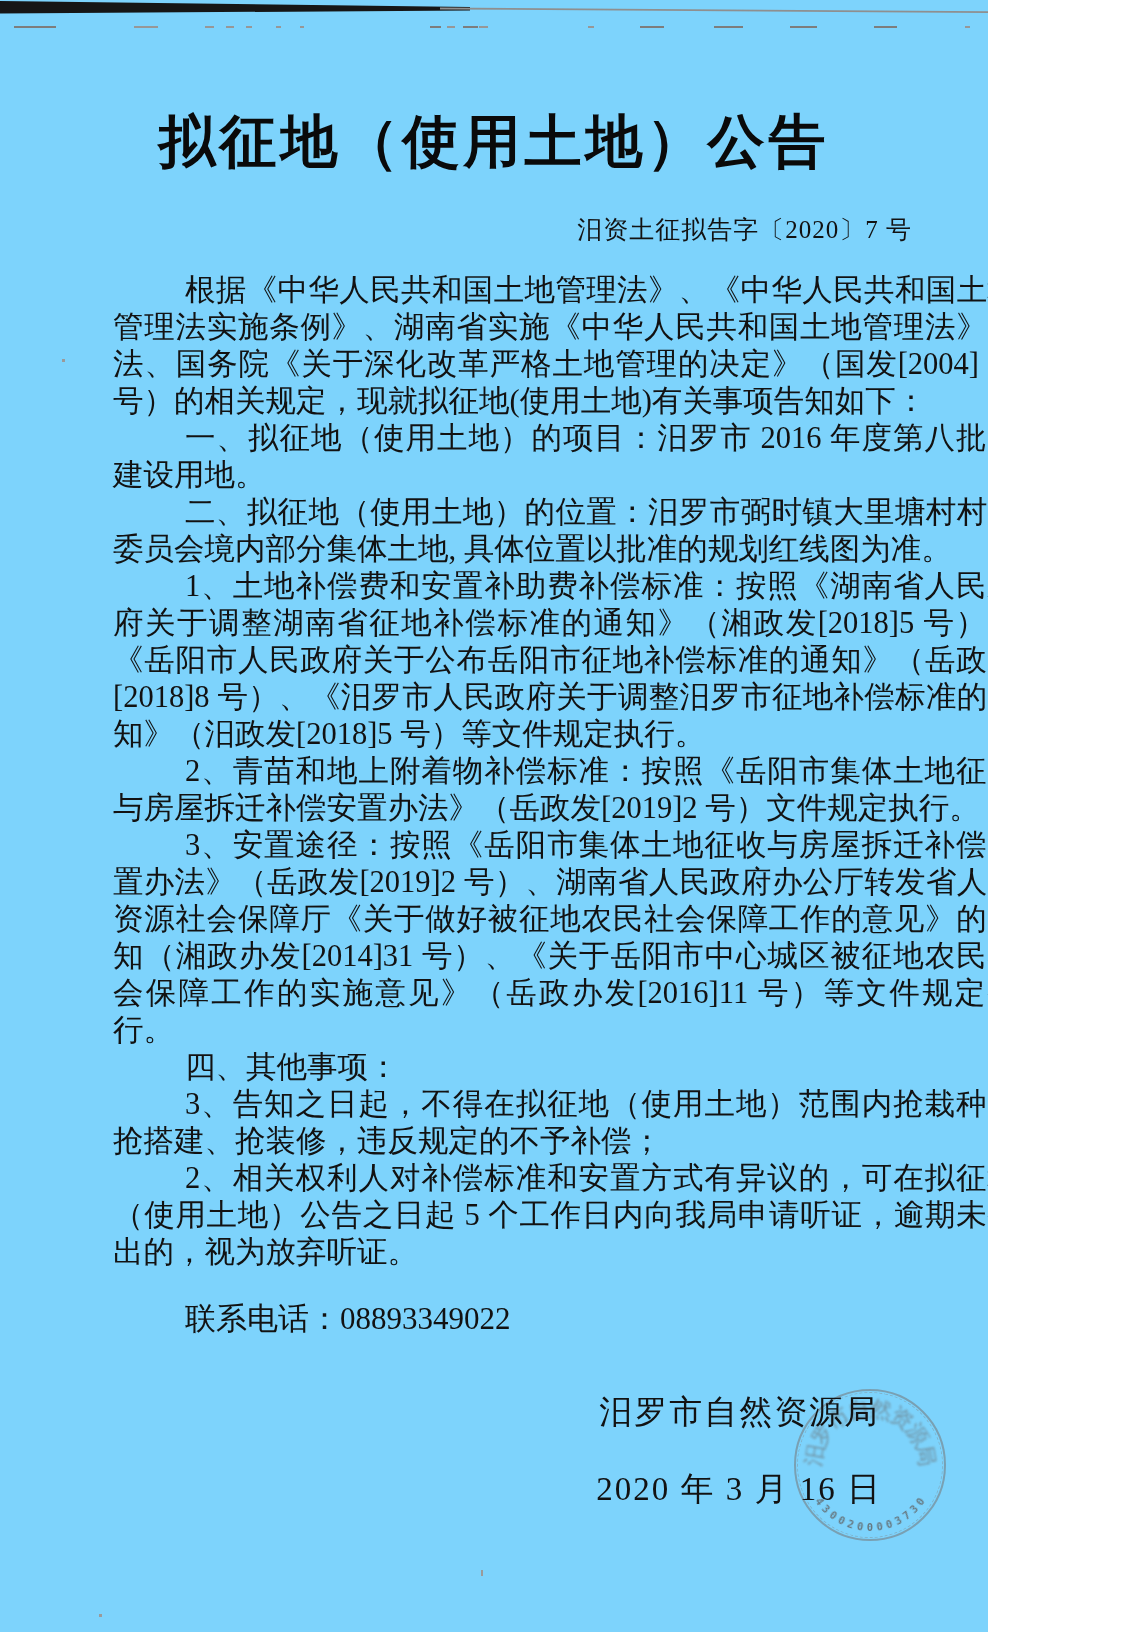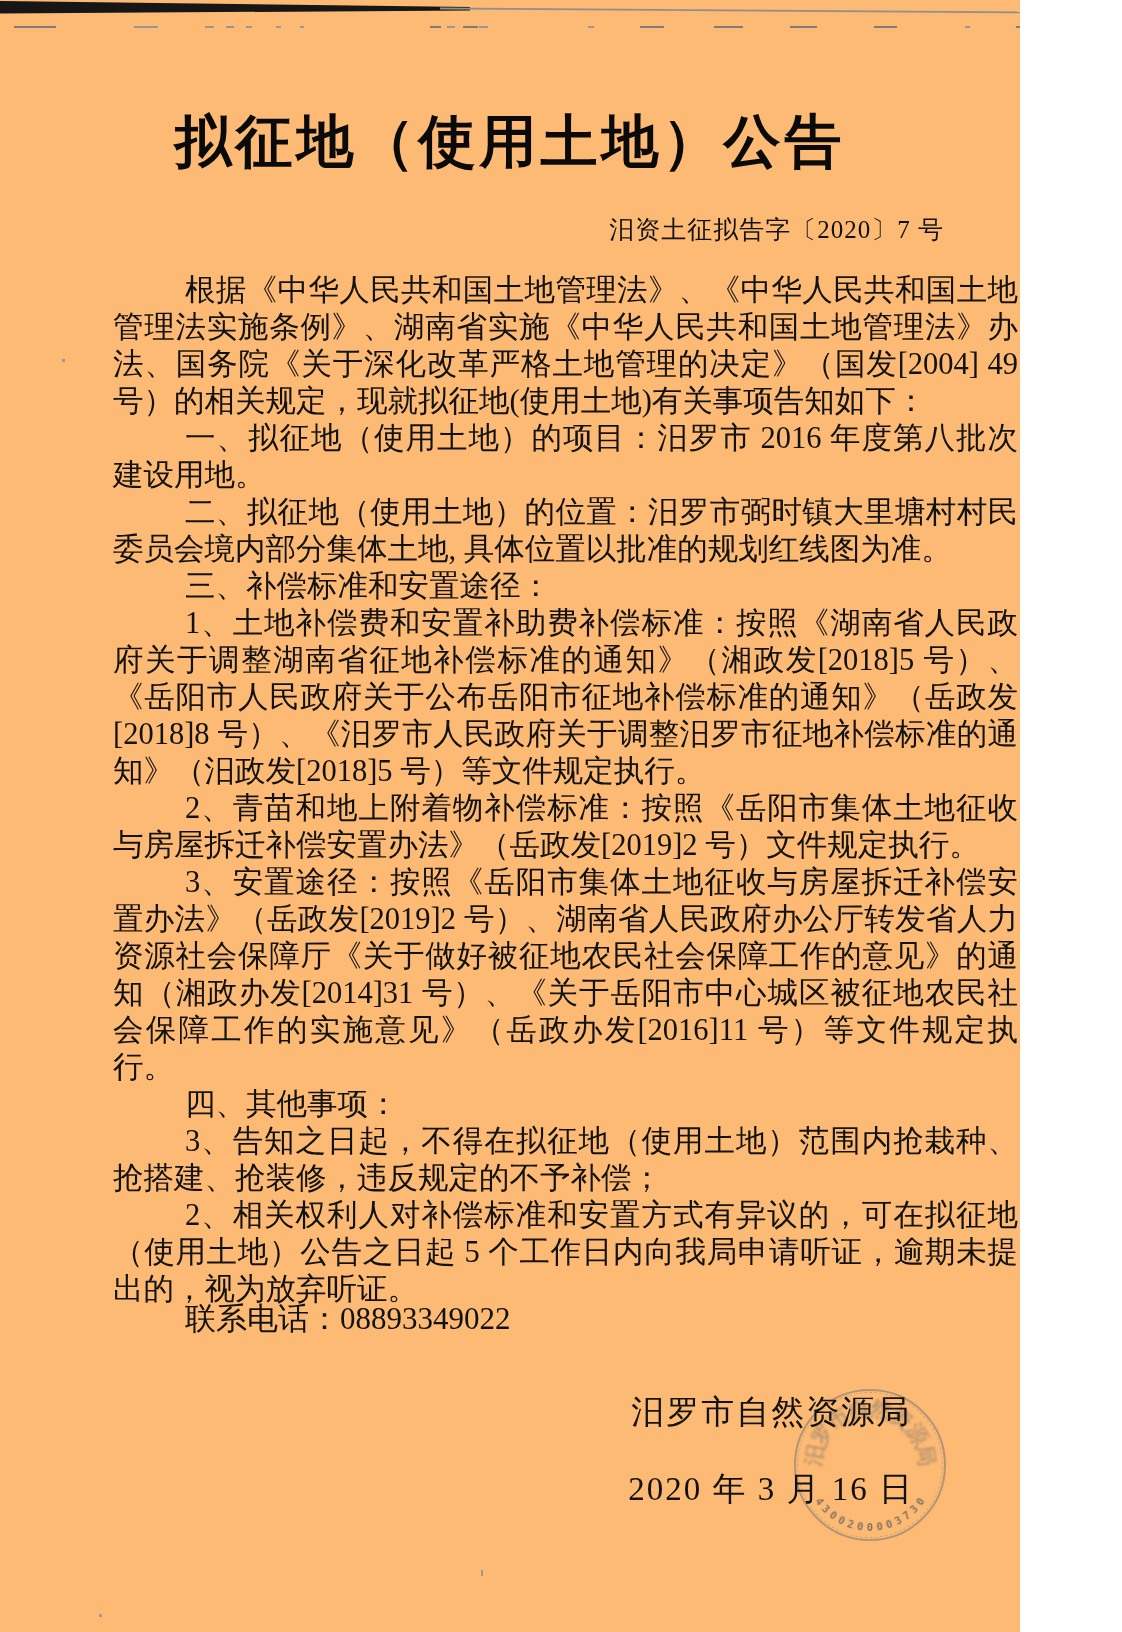--- a/index.html
+++ b/index.html
@@ -1,18 +1,18 @@
 <!DOCTYPE html>
 <html><head>
 <meta charset="utf-8">
 <style>
   html,body{margin:0;padding:0;background:#ffffff;}
   .page{
-    position:relative;width:988px;height:1632px;background:#fdba74;overflow:hidden;
-    font-family:"Liberation Serif","DejaVu Serif",serif;color:#121212;padding-left:32px;
+    position:relative;width:988px;height:1632px;background:#7dd3fc;overflow:hidden;
+    font-family:"Liberation Serif","DejaVu Serif",serif;color:#121212;
   }
   
   .top-artifact{position:absolute;top:0;left:0;z-index:3;pointer-events:none;}
   .dash{position:absolute;top:26px;height:2.4px;background:#7d7d7d;z-index:3;}
   .dash.lt{background:#979797;height:2px;}
   .speck{position:absolute;background:#9a9a9a;z-index:3;}
   
   .title{
     position:absolute;top:104px;left:0;width:100%;text-align:center;
     font-family:"Liberation Sans","DejaVu Sans",sans-serif;font-weight:900;
@@ -95,21 +95,20 @@
   <div class="speck" style="left:481px;top:1570px;width:2px;height:6px;"></div>
 
   <div class="title">拟征地（使用土地）公告</div>
 
   <div class="docnum">汨资土征拟告字〔2020〕7 号</div>
 
   <div class="doc-body">
     <p>根据《中华人民共和国土地管理法》、《中华人民共和国土地管理法实施条例》、湖南省实施《中华人民共和国土地管理法》办法、国务院《关于深化改革严格土地管理的决定》（国发[2004] 49 号）的相关规定，现就拟征地(使用土地)有关事项告知如下：</p>
     <p>一、拟征地（使用土地）的项目：汨罗市 2016 年度第八批次建设用地。</p>
     <p>二、拟征地（使用土地）的位置：汨罗市弼时镇大里塘村村民委员会境内部分集体土地, 具体位置以批准的规划红线图为准。</p>
-    <p>三、补偿标准和安置途径：</p>
     <p>1、土地补偿费和安置补助费补偿标准：按照《湖南省人民政府关于调整湖南省征地补偿标准的通知》（湘政发[2018]5 号）、《岳阳市人民政府关于公布岳阳市征地补偿标准的通知》（岳政发[2018]8 号）、《汨罗市人民政府关于调整汨罗市征地补偿标准的通知》（汨政发[2018]5 号）等文件规定执行。</p>
     <p>2、青苗和地上附着物补偿标准：按照《岳阳市集体土地征收与房屋拆迁补偿安置办法》（岳政发[2019]2 号）文件规定执行。</p>
     <p>3、安置途径：按照《岳阳市集体土地征收与房屋拆迁补偿安置办法》（岳政发[2019]2 号）、湖南省人民政府办公厅转发省人力资源社会保障厅《关于做好被征地农民社会保障工作的意见》的通知（湘政办发[2014]31 号）、《关于岳阳市中心城区被征地农民社会保障工作的实施意见》（岳政办发[2016]11 号）等文件规定执行。</p>
     <p>四、其他事项：</p>
     <p>3、告知之日起，不得在拟征地（使用土地）范围内抢栽种、抢搭建、抢装修，违反规定的不予补偿；</p>
     <p>2、相关权利人对补偿标准和安置方式有异议的，可在拟征地（使用土地）公告之日起 5 个工作日内向我局申请听证，逾期未提出的，视为放弃听证。</p>
   </div>
 
   <div class="contact">
     <div>联系电话：08893349022</div>

